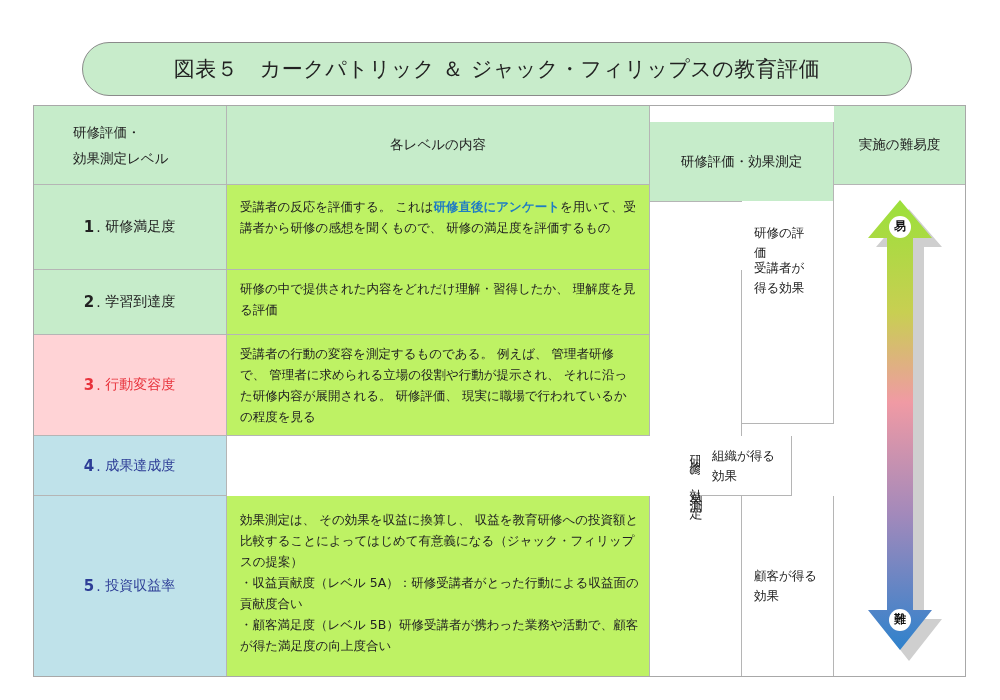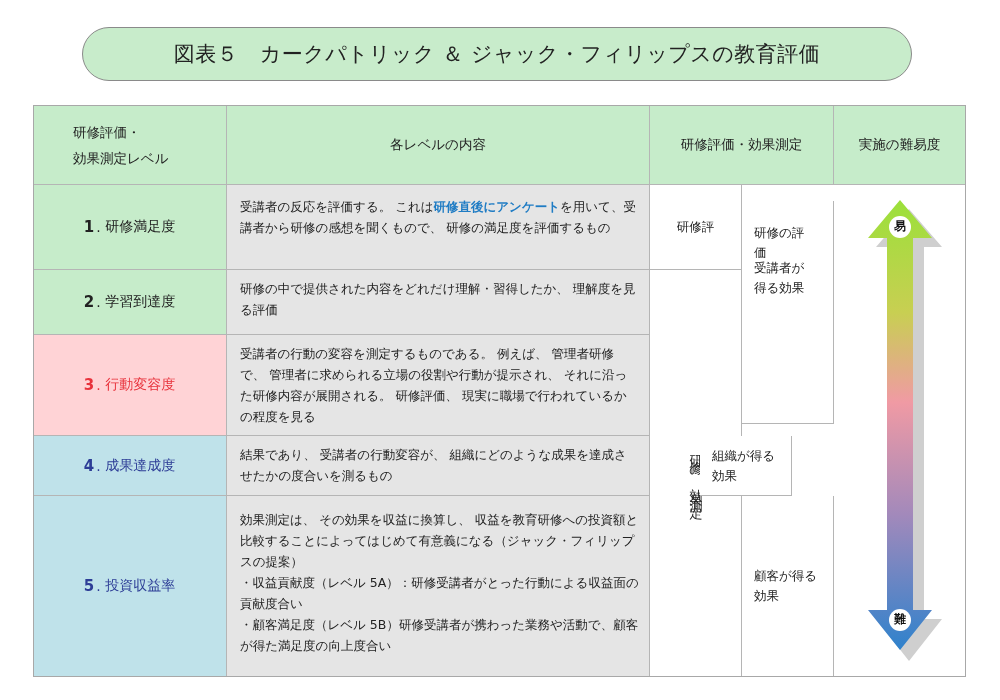--- a/index.html
+++ b/index.html
@@ -1,34 +1,34 @@
 <!DOCTYPE html>
 <html><head>
 <meta charset="utf-8">
 <style>
   html, body { margin:0; padding:0; }
   body { width:1000px; height:700px; background:#ffffff; position:relative; overflow:hidden;
          font-family:"DejaVu Sans","Liberation Sans",sans-serif; color:#222; }
-  .title-pill { position:absolute; left:82px; top:27px; width:830px; height:54px;
+  .title-pill { position:absolute; left:82px; top:42px; width:830px; height:54px;
     background:#c8eccb; border:1px solid #8a8a8a; border-radius:28px;
     display:flex; align-items:center; justify-content:center; box-sizing:border-box; }
   .title-pill span { font-size:21px; color:#222; letter-spacing:0.5px; }
 
   .grid { position:absolute; left:33px; top:105px; width:933px; height:456px; }
   .cell { position:absolute; box-sizing:border-box; border-right:1px solid #b5b5b5; border-bottom:1px solid #b5b5b5; }
   .outer { position:absolute; left:0; top:0; width:933px; height:572px; box-sizing:border-box; border:1.5px solid #a8a8a8; pointer-events:none; }
   .hdr { background:#c6ecca; display:flex; align-items:center; justify-content:center; font-size:13.5px; color:#222; }
   .lvl { display:flex; align-items:center; justify-content:center; font-size:14px; }
   .lvl .num { font-weight:bold; font-size:15px; margin-right:2px; }
   .green { background:#c6ecca; color:#222; }
   .pink  { background:#ffd3d6; color:#e8323c; }
   .blue  { background:#bfe2ea; color:#2d3d96; }
   .blue .num { color:#2d3d96; }
   .pink .num { color:#e8323c; }
-  .desc { background:#e5e5e5; font-size:12.5px; line-height:21px; padding:8px 10px 0 13px; color:#222; }
+  .desc { background:#bef264; font-size:12.5px; line-height:21px; padding:8px 10px 0 13px; color:#222; }
   .desc .hl { color:#1f7cc4; font-weight:bold; }
   .small { background:#fff; font-size:12.5px; line-height:20px; color:#222; }
   .center { display:flex; align-items:center; justify-content:center; }
   .vert { writing-mode:vertical-rl; text-orientation:upright; letter-spacing:6px; font-size:13px; }
 </style>
 </head>
 <body>
 
 <div class="title-pill">
   <span>図表５　カークパトリック ＆ ジャック・フィリップスの教育評価</span>
@@ -38,37 +38,34 @@
 
   <div class="cell hdr" style="left:0;top:0;width:194px;height:80px;justify-content:flex-start;padding-left:40px;line-height:26px;">
     <div>
       <div>研修評価・</div>
       <div>効果測定レベル</div>
     </div>
   </div>
   <div class="cell hdr" style="left:194px;top:0;width:423px;height:80px;">
     <span>各レベルの内容</span>
   </div>
-  <div class="cell hdr" style="left:617px;top:0;width:184px;height:80px;">
+  <div class="cell hdr" style="left:617px;top:17px;width:184px;height:80px;">
     <span>研修評価・効果測定</span>
   </div>
   <div class="cell hdr" style="left:801px;top:0;width:132px;height:80px;">
     <span>実施の難易度</span>
   </div>
 
   <div class="cell lvl green" style="left:0;top:80px;width:194px;height:85px;">
     <span class="num">1</span>
       <span>.&nbsp;</span>
       <span>研修満足度</span>
   </div>
   <div class="cell desc" style="left:194px;top:80px;width:423px;height:85px;padding-top:11px;">
     <span>受講者の反応を評価する。 これは</span><span class="hl">研修直後にアンケート</span><span>を用いて、受講者から研修の感想を聞くもので、 研修の満足度を評価するもの</span>
-  </div>
-  <div class="cell small center" style="left:617px;top:80px;width:92px;height:85px;">
-    <span>研修評</span>
   </div>
   <div class="cell small" style="left:709px;top:80px;width:92px;height:85px;display:flex;align-items:center;padding-left:12px;padding-right:20px;margin-top:16px;">
     <span>研修の評価</span>
   </div>
 
   <div class="cell lvl green" style="left:0;top:165px;width:194px;height:65px;">
     <span class="num">2</span>
       <span>.&nbsp;</span>
       <span>学習到達度</span>
   </div>
@@ -82,23 +79,20 @@
       <span>行動変容度</span>
   </div>
   <div class="cell desc" style="left:194px;top:230px;width:423px;height:101px;">
     <span>受講者の行動の変容を測定するものである。 例えば、 管理者研修で、 管理者に求められる立場の役割や行動が提示され、 それに沿った研修内容が展開される。 研修評価、 現実に職場で行われているかの程度を見る</span>
   </div>
 
   <div class="cell lvl blue" style="left:0;top:331px;width:194px;height:60px;">
     <span class="num">4</span>
       <span>.&nbsp;</span>
       <span>成果達成度</span>
-  </div>
-  <div class="cell desc" style="left:194px;top:331px;width:423px;height:60px;">
-    <span>結果であり、 受講者の行動変容が、 組織にどのような成果を達成させたかの度合いを測るもの</span>
   </div>
 
   <div class="cell lvl blue" style="left:0;top:391px;width:194px;height:181px;">
     <span class="num">5</span>
       <span>.&nbsp;</span>
       <span>投資収益率</span>
   </div>
   <div class="cell desc" style="left:194px;top:391px;width:423px;height:181px;padding-top:13px;">
     <div>効果測定は、 その効果を収益に換算し、 収益を教育研修への投資額と比較することによってはじめて有意義になる（ジャック・フィリップスの提案）</div>
     <div>・収益貢献度（レベル 5A）：研修受講者がとった行動による収益面の貢献度合い</div>

